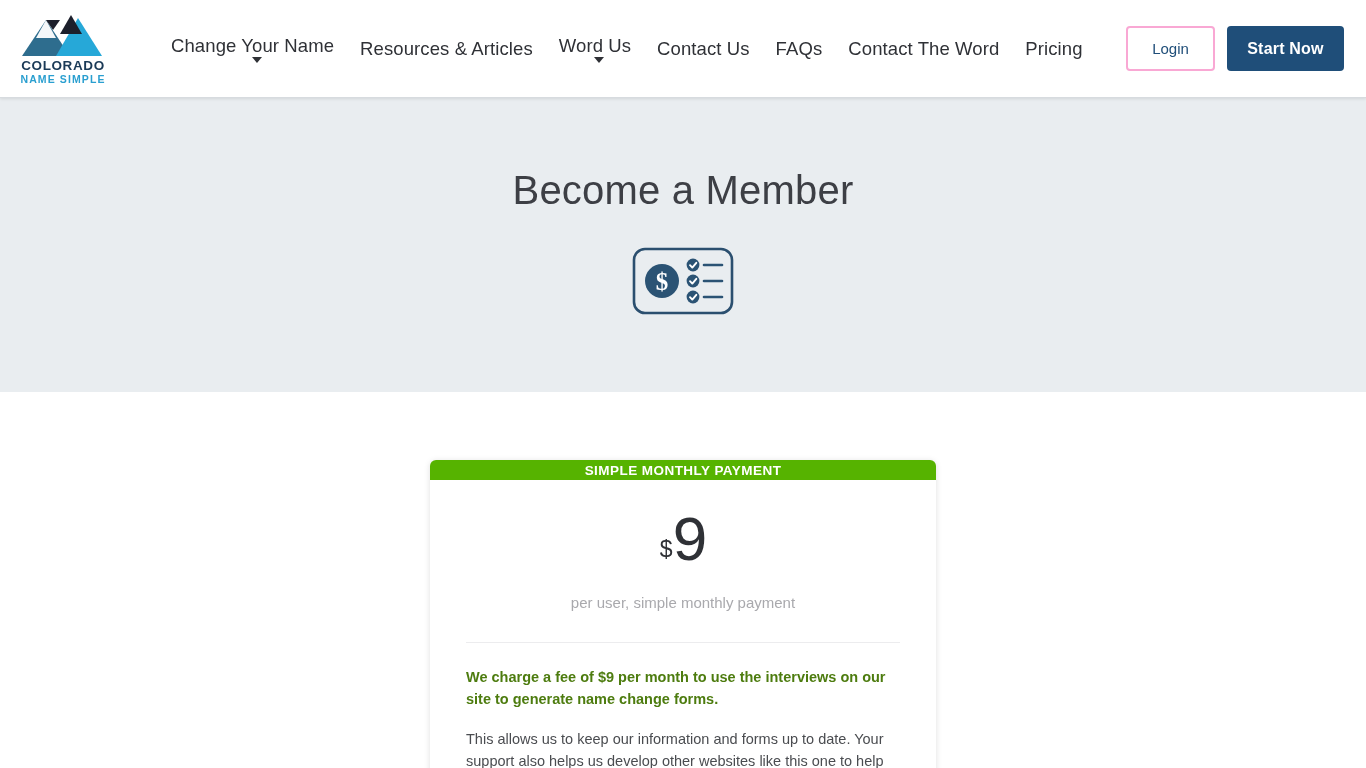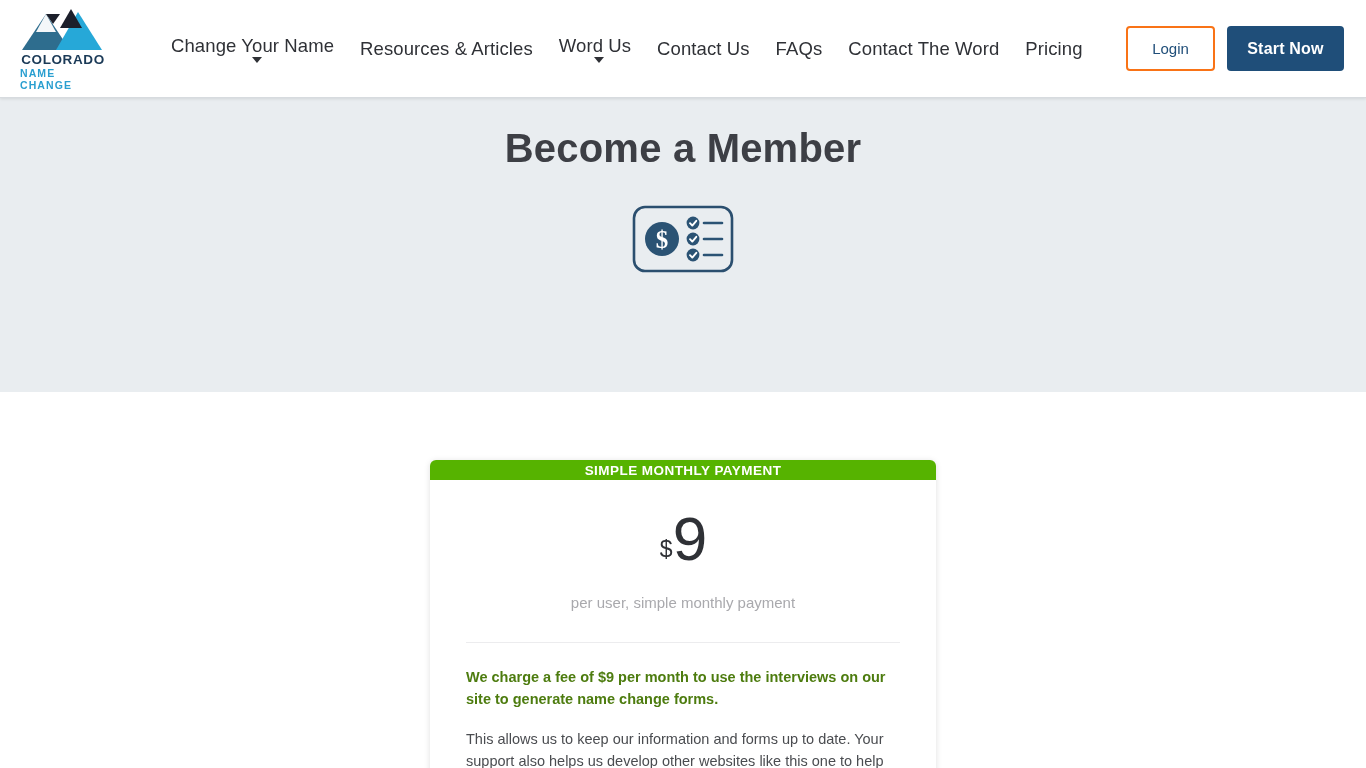--- a/index.html
+++ b/index.html
@@ -65,21 +65,21 @@
     border-top:6px solid #2f3136;
   }
 
   .header-actions{
     display:flex; align-items:center; gap:12px;
     margin-left:auto; margin-right:22px;
   }
   .btn-login{
     width:89px;height:45px;
     display:flex;align-items:center;justify-content:center;
-    border:2px solid #f97316;
+    border:2px solid #f9a8d4;
     border-radius:4px;
     background:#ffffff;
     color:#1f4e79;
     font-size:15px;
     text-decoration:none;
   }
   .btn-start{
     width:117px;height:45px;
     display:flex;align-items:center;justify-content:center;
     border-radius:4px;
@@ -93,23 +93,23 @@
 
   
   .hero{
     height:294px;
     background:#e9edf0;
     display:flex;
     flex-direction:column;
     align-items:center;
   }
   .hero-title{
-    margin-top:28px;
+    margin-top:70px;
     font-size:40px;
-    font-weight:700;
+    font-weight:400;
     color:#3d3f45;
     letter-spacing:.2px;
   }
   .hero-icon-wrap{ margin-top:34px; }
   .hero-icon{ display:block; width:102px; height:68px; }
 
   
   .pricing-section{
     background:#ffffff;
     display:flex;
@@ -185,21 +185,21 @@
 
   <a class="logo-link" href="#">
     <svg class="logo-mark" viewBox="0 0 82 46">
       <polygon points="0,44 24,8 48,44" fill="#2e6d8e"></polygon>
       <polygon points="34,44 56,6 80,44" fill="#26a8d8"></polygon>
       <polygon points="14,26 24,8 34,26" fill="#f4f7f9"></polygon>
       <polygon points="38,22 49,3 60,22" fill="#1c1f2b"></polygon>
       <polygon points="24,8 31,18 38,8" fill="#1c1f2b"></polygon>
     </svg>
     <span class="logo-word1">COLORADO</span>
-    <span class="logo-word2">NAME CHANGE</span>
+    <span class="logo-word2">NAME SIMPLE</span>
   </a>
 
   <nav class="main-nav">
     <a class="nav-item" href="#">
       <span>Change Your Name</span>
       <span class="caret"></span>
     </a>
     <a class="nav-item" href="#">
       <span>Resources &amp; Articles</span>
     </a>

